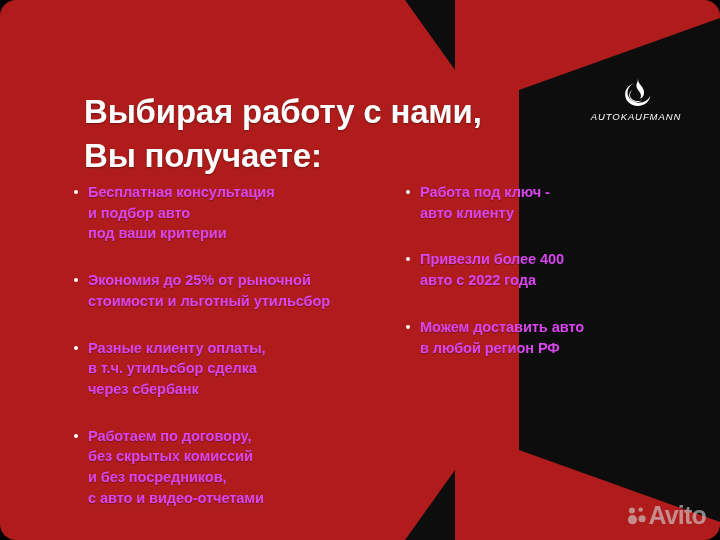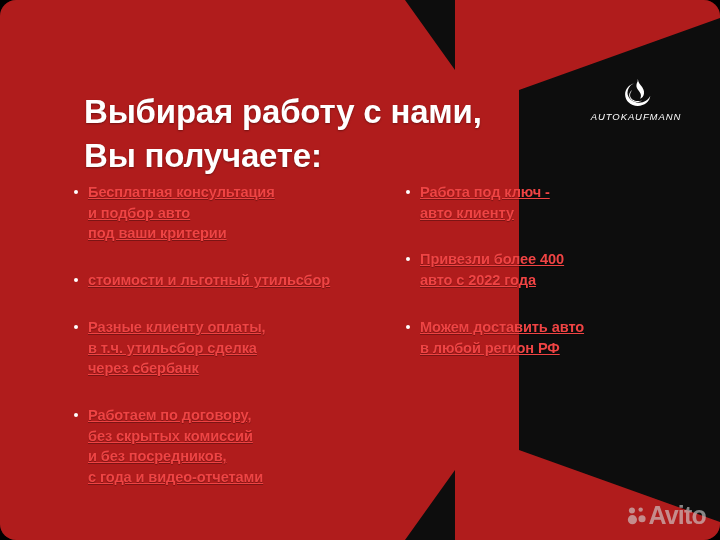--- a/index.html
+++ b/index.html
@@ -60,22 +60,21 @@
     font-weight: 400;
     letter-spacing: 0.9px;
     font-style: italic;
     color: #ffffff;
     white-space: nowrap;
   }
 
   
   .col {
     position: absolute;
-    color: #ef4444;
-    text-decoration: underline;
+    color: #d946ef;
   }
   .col-left  { left: 72px;  top: 182px; width: 330px; }
   .col-right { left: 404px; top: 182px; width: 290px; }
 
   .bullet {
     position: relative;
     padding-left: 16px;
     margin-bottom: 26px;
     font-size: 14.6px;
     font-weight: 700;
@@ -142,36 +141,37 @@
 
     <div class="bullet">
       <span class="dot"></span>
       <span class="line">Бесплатная консультация</span>
       <span class="line">и подбор авто</span>
       <span class="line">под ваши критерии</span>
     </div>
 
     <div class="bullet">
       <span class="dot"></span>
+      <span class="line">Экономия до 25% от рыночной</span>
       <span class="line">стоимости и льготный утильсбор</span>
     </div>
 
     <div class="bullet">
       <span class="dot"></span>
       <span class="line">Разные клиенту оплаты,</span>
       <span class="line">в т.ч. утильсбор сделка</span>
       <span class="line">через сбербанк</span>
     </div>
 
     <div class="bullet">
       <span class="dot"></span>
       <span class="line">Работаем по договору,</span>
       <span class="line">без скрытых комиссий</span>
       <span class="line">и без посредников,</span>
-      <span class="line">с года и видео-отчетами</span>
+      <span class="line">с авто и видео-отчетами</span>
     </div>
 
   </div>
 
   <div class="col col-right">
 
     <div class="bullet">
       <span class="dot"></span>
       <span class="line">Работа под ключ -</span>
       <span class="line">авто клиенту</span>

